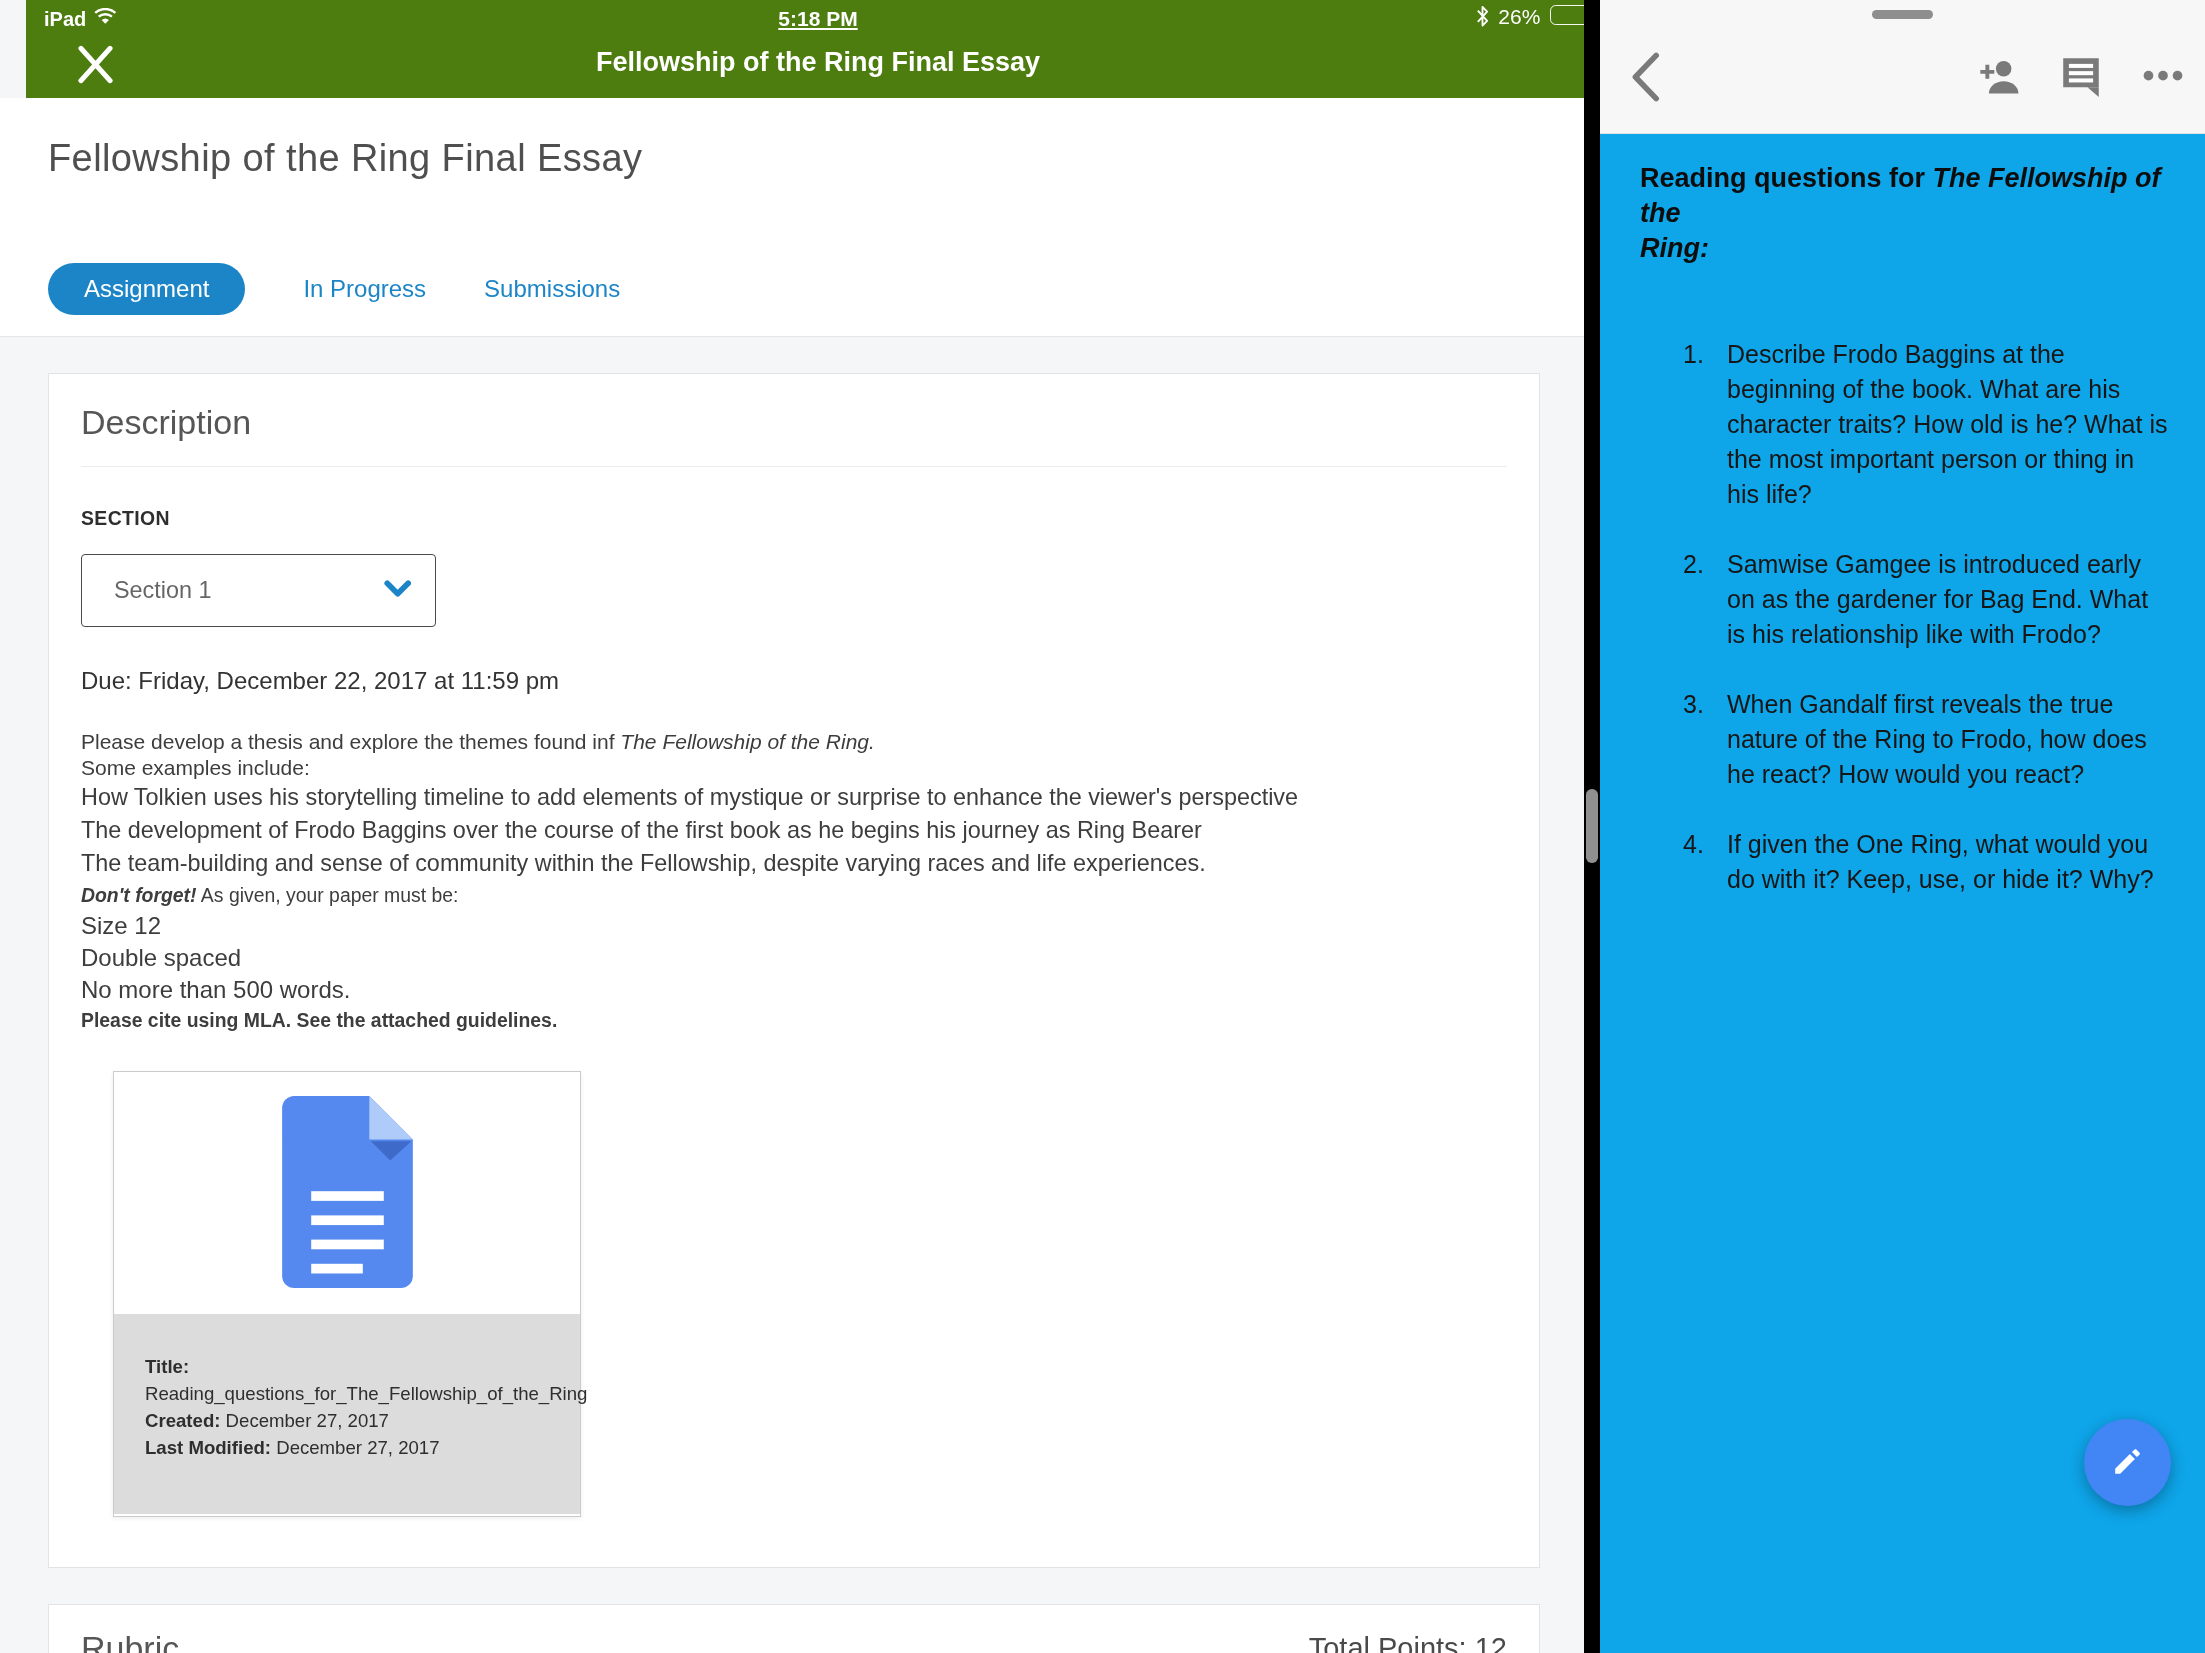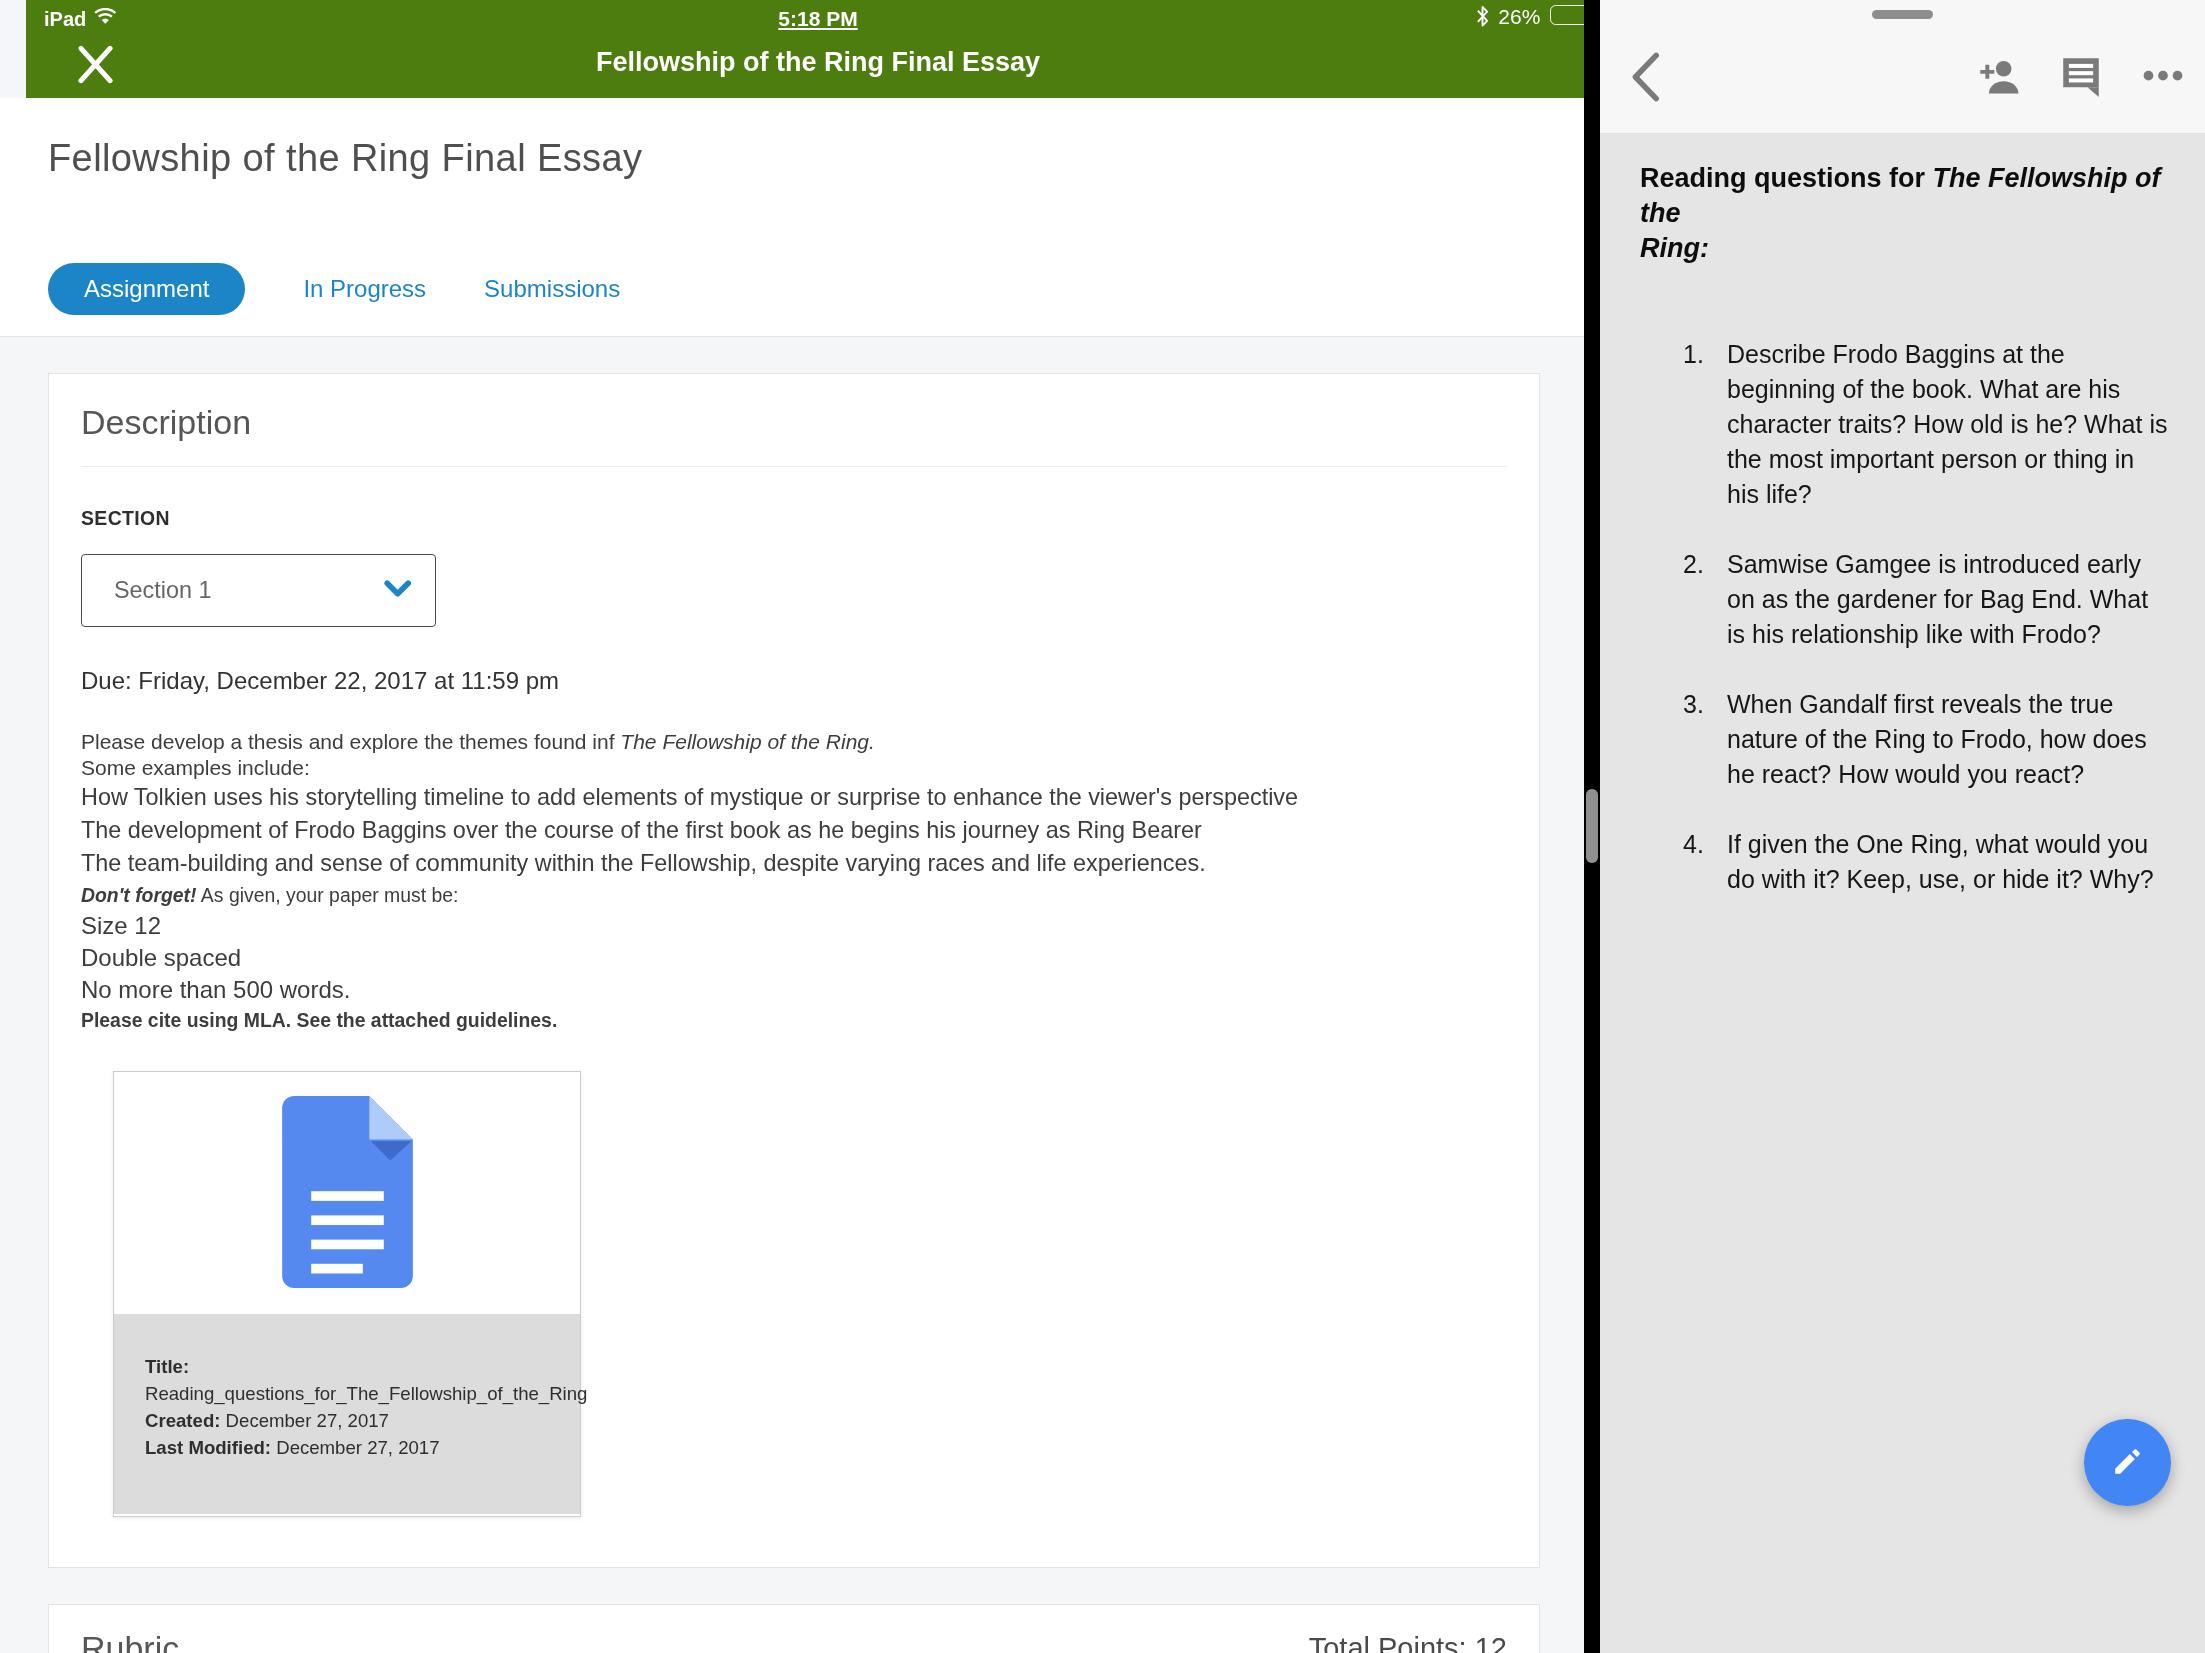--- a/index.html
+++ b/index.html
@@ -58,21 +58,21 @@
 
   .rubric-card { top: 1267px; height: 129px; padding: 24px 32px; display: flex; justify-content: space-between; align-items: flex-start; }
   .rubric-heading { font-size: 34px; font-weight: 300; color: #565656; }
   .rubric-points { font-size: 29px; font-weight: 400; color: #4A4A4A; margin-top: 3.2px; }
 
   
   .split-divider { position: absolute; left: 1584px; top: 0; width: 16px; height: 1653px; background: #000; }
   .scroll-thumb { position: absolute; left: 2.4px; top: 789px; width: 11.3px; height: 74px; border-radius: 5.7px; background: #909090; cursor: grab; }
 
   
-  .right-app { position: absolute; left: 1600px; top: 0; width: 605px; height: 1653px; background: #e5e5e5; }
+  .right-app { position: absolute; left: 1600px; top: 0; width: 605px; height: 1653px; background: #0ea5e9; }
   .right-toolbar { position: absolute; left: 0; top: 0; width: 100%; height: 134px; background: #F7F7F7; border-bottom: 1.6px solid #E2E2E2; }
   .drag-pill { position: absolute; left: 272px; top: 9.7px; width: 61px; height: 9.7px; border-radius: 4.8px; background: #8E8E8E; border: none; cursor: grab; }
   .back-btn { position: absolute; left: 27.4px; top: 52px; width: 36px; height: 50px; background: none; border: none; cursor: pointer; }
   .toolbar-actions { position: absolute; right: 21px; top: 55px; display: flex; align-items: center; gap: 40px; }
   .icon-btn { background: none; border: none; cursor: pointer; width: 42px; height: 42px; display: flex; align-items: center; justify-content: center; }
 
   .doc { position: absolute; left: 40px; top: 161px; width: 533px; color: #0D0D0D; }
   .doc-heading { font-size: 27px; font-weight: 700; line-height: 35px; }
   .doc-heading .italic { font-style: italic; }
   .question-list { list-style: none; counter-reset: q; margin-top: 71px; padding-left: 87px; }

